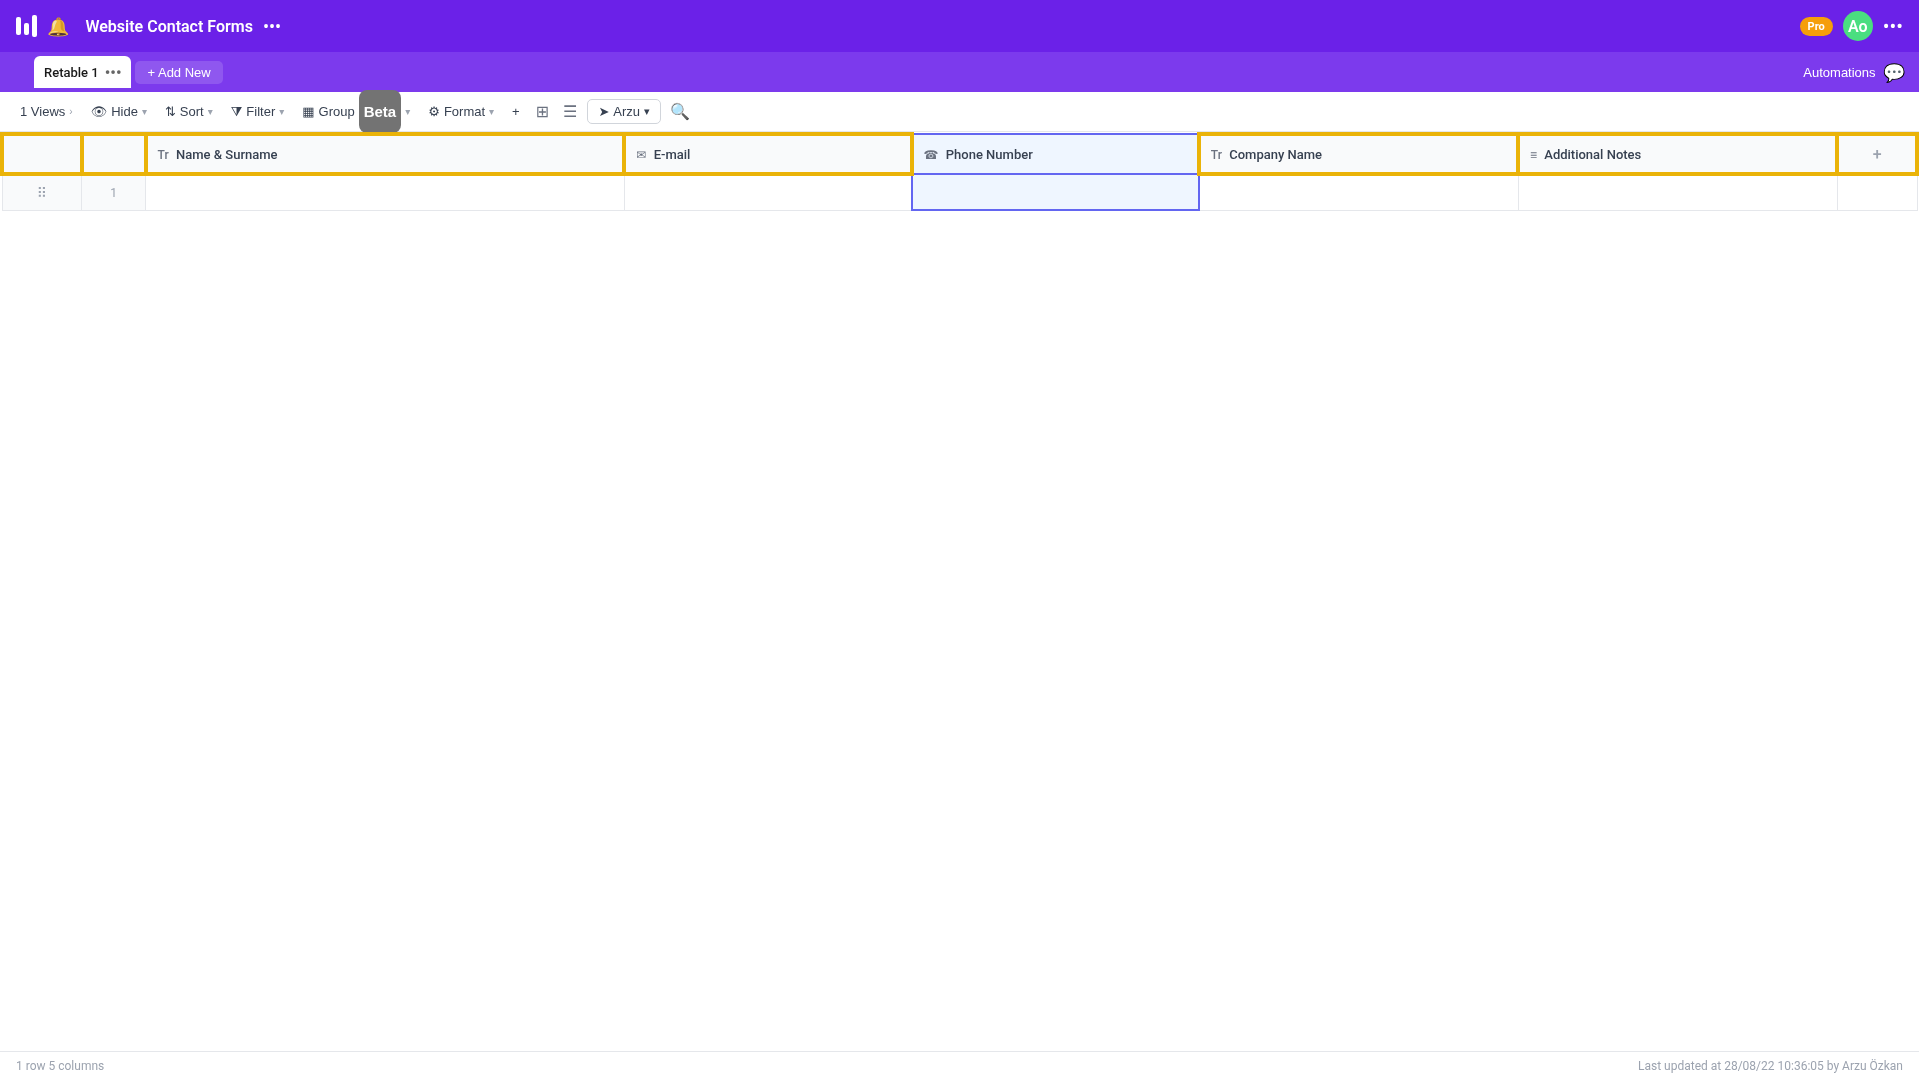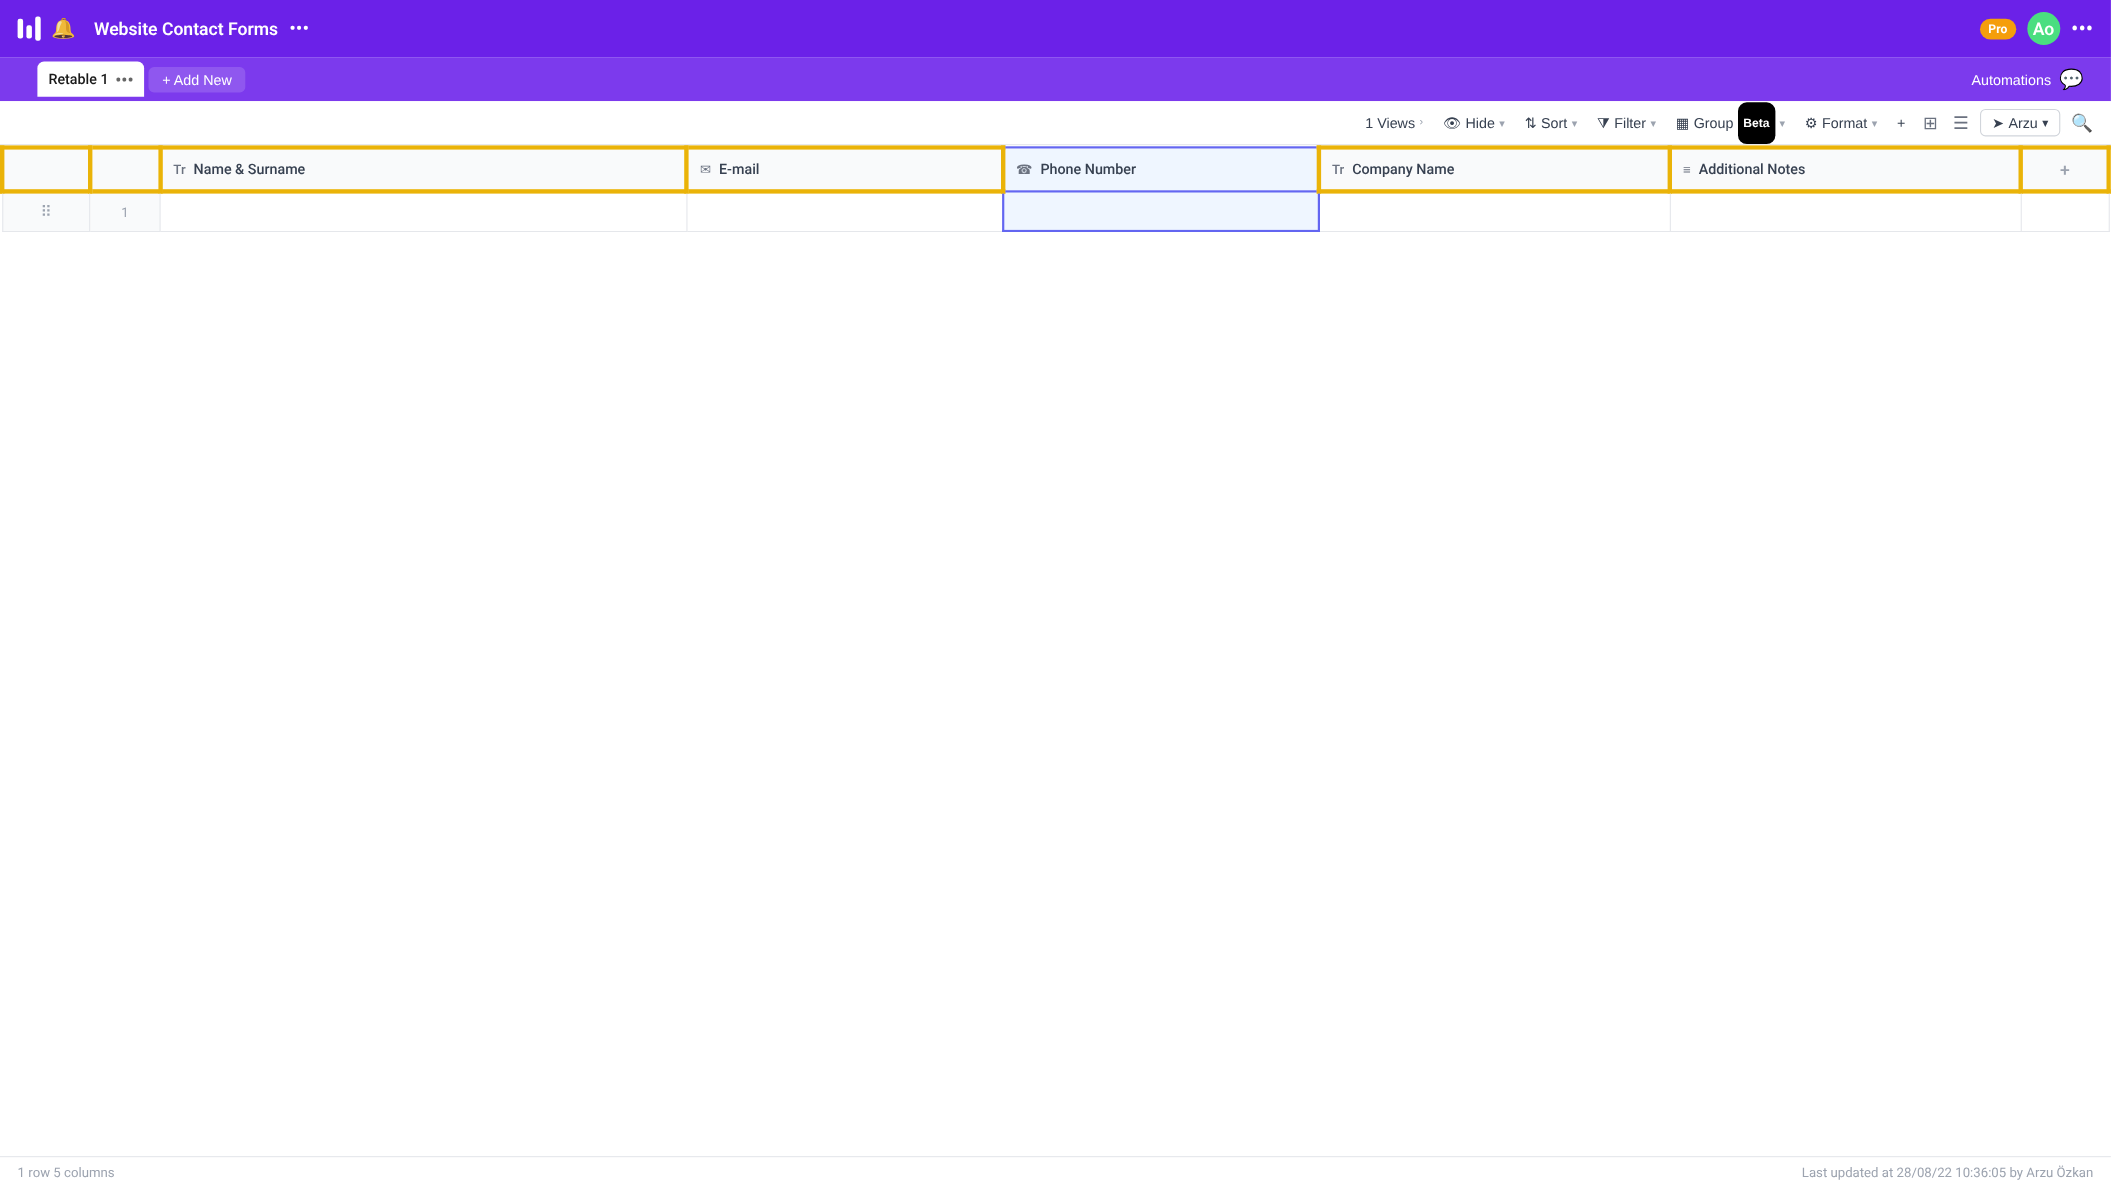--- a/index.html
+++ b/index.html
@@ -56,51 +56,51 @@
       color: white;
       border: none;
       padding: 4px 12px;
       border-radius: 5px;
       font-size: 13px;
       cursor: pointer;
       display: flex;
       align-items: center;
       gap: 4px;
     }
-    .tabbar-right { display: flex; align-items: center; gap: 8px; padding-right: 24px; }
+    .tabbar-right { display: flex; align-items: center; gap: 8px; padding-right: 13px; }
     .automations-btn { color: white; font-size: 13px; cursor: pointer; background: none; border: none; }
     .chat-icon { color: white; font-size: 18px; cursor: pointer; }
 
     
     .toolbar {
       background: white;
       height: 40px;
       display: flex;
       align-items: center;
       padding: 0 12px;
       gap: 4px;
       border-bottom: 1px solid #e5e7eb;
-      justify-content: flex-end;
+      justify-content: flex-start;
     }
     .toolbar-left { display: flex; align-items: center; gap: 2px; }
     .toolbar-btn {
       display: flex;
       align-items: center;
       gap: 4px;
       padding: 4px 8px;
       border-radius: 5px;
       font-size: 13px;
       color: #374151;
       cursor: pointer;
       background: none;
       border: none;
       white-space: nowrap;
     }
     .toolbar-btn .chevron { font-size: 10px; color: #9ca3af; }
-    .beta-badge { background: #000000; color: white; font-size: 11px; font-weight: 700; padding: 13px 5px; border-radius: 8px; }
+    .beta-badge { background: #737373; color: white; font-size: 15px; font-weight: 700; padding: 13px 5px; border-radius: 8px; }
     .toolbar-right { display: flex; align-items: center; gap: 6px; }
     .view-grid-btn, .view-list-btn { font-size: 16px; color: #6b7280; cursor: pointer; padding: 4px; }
     .share-btn {
       display: flex;
       align-items: center;
       gap: 4px;
       background: none;
       border: 1px solid #d1d5db;
       border-radius: 5px;
       padding: 4px 10px;

